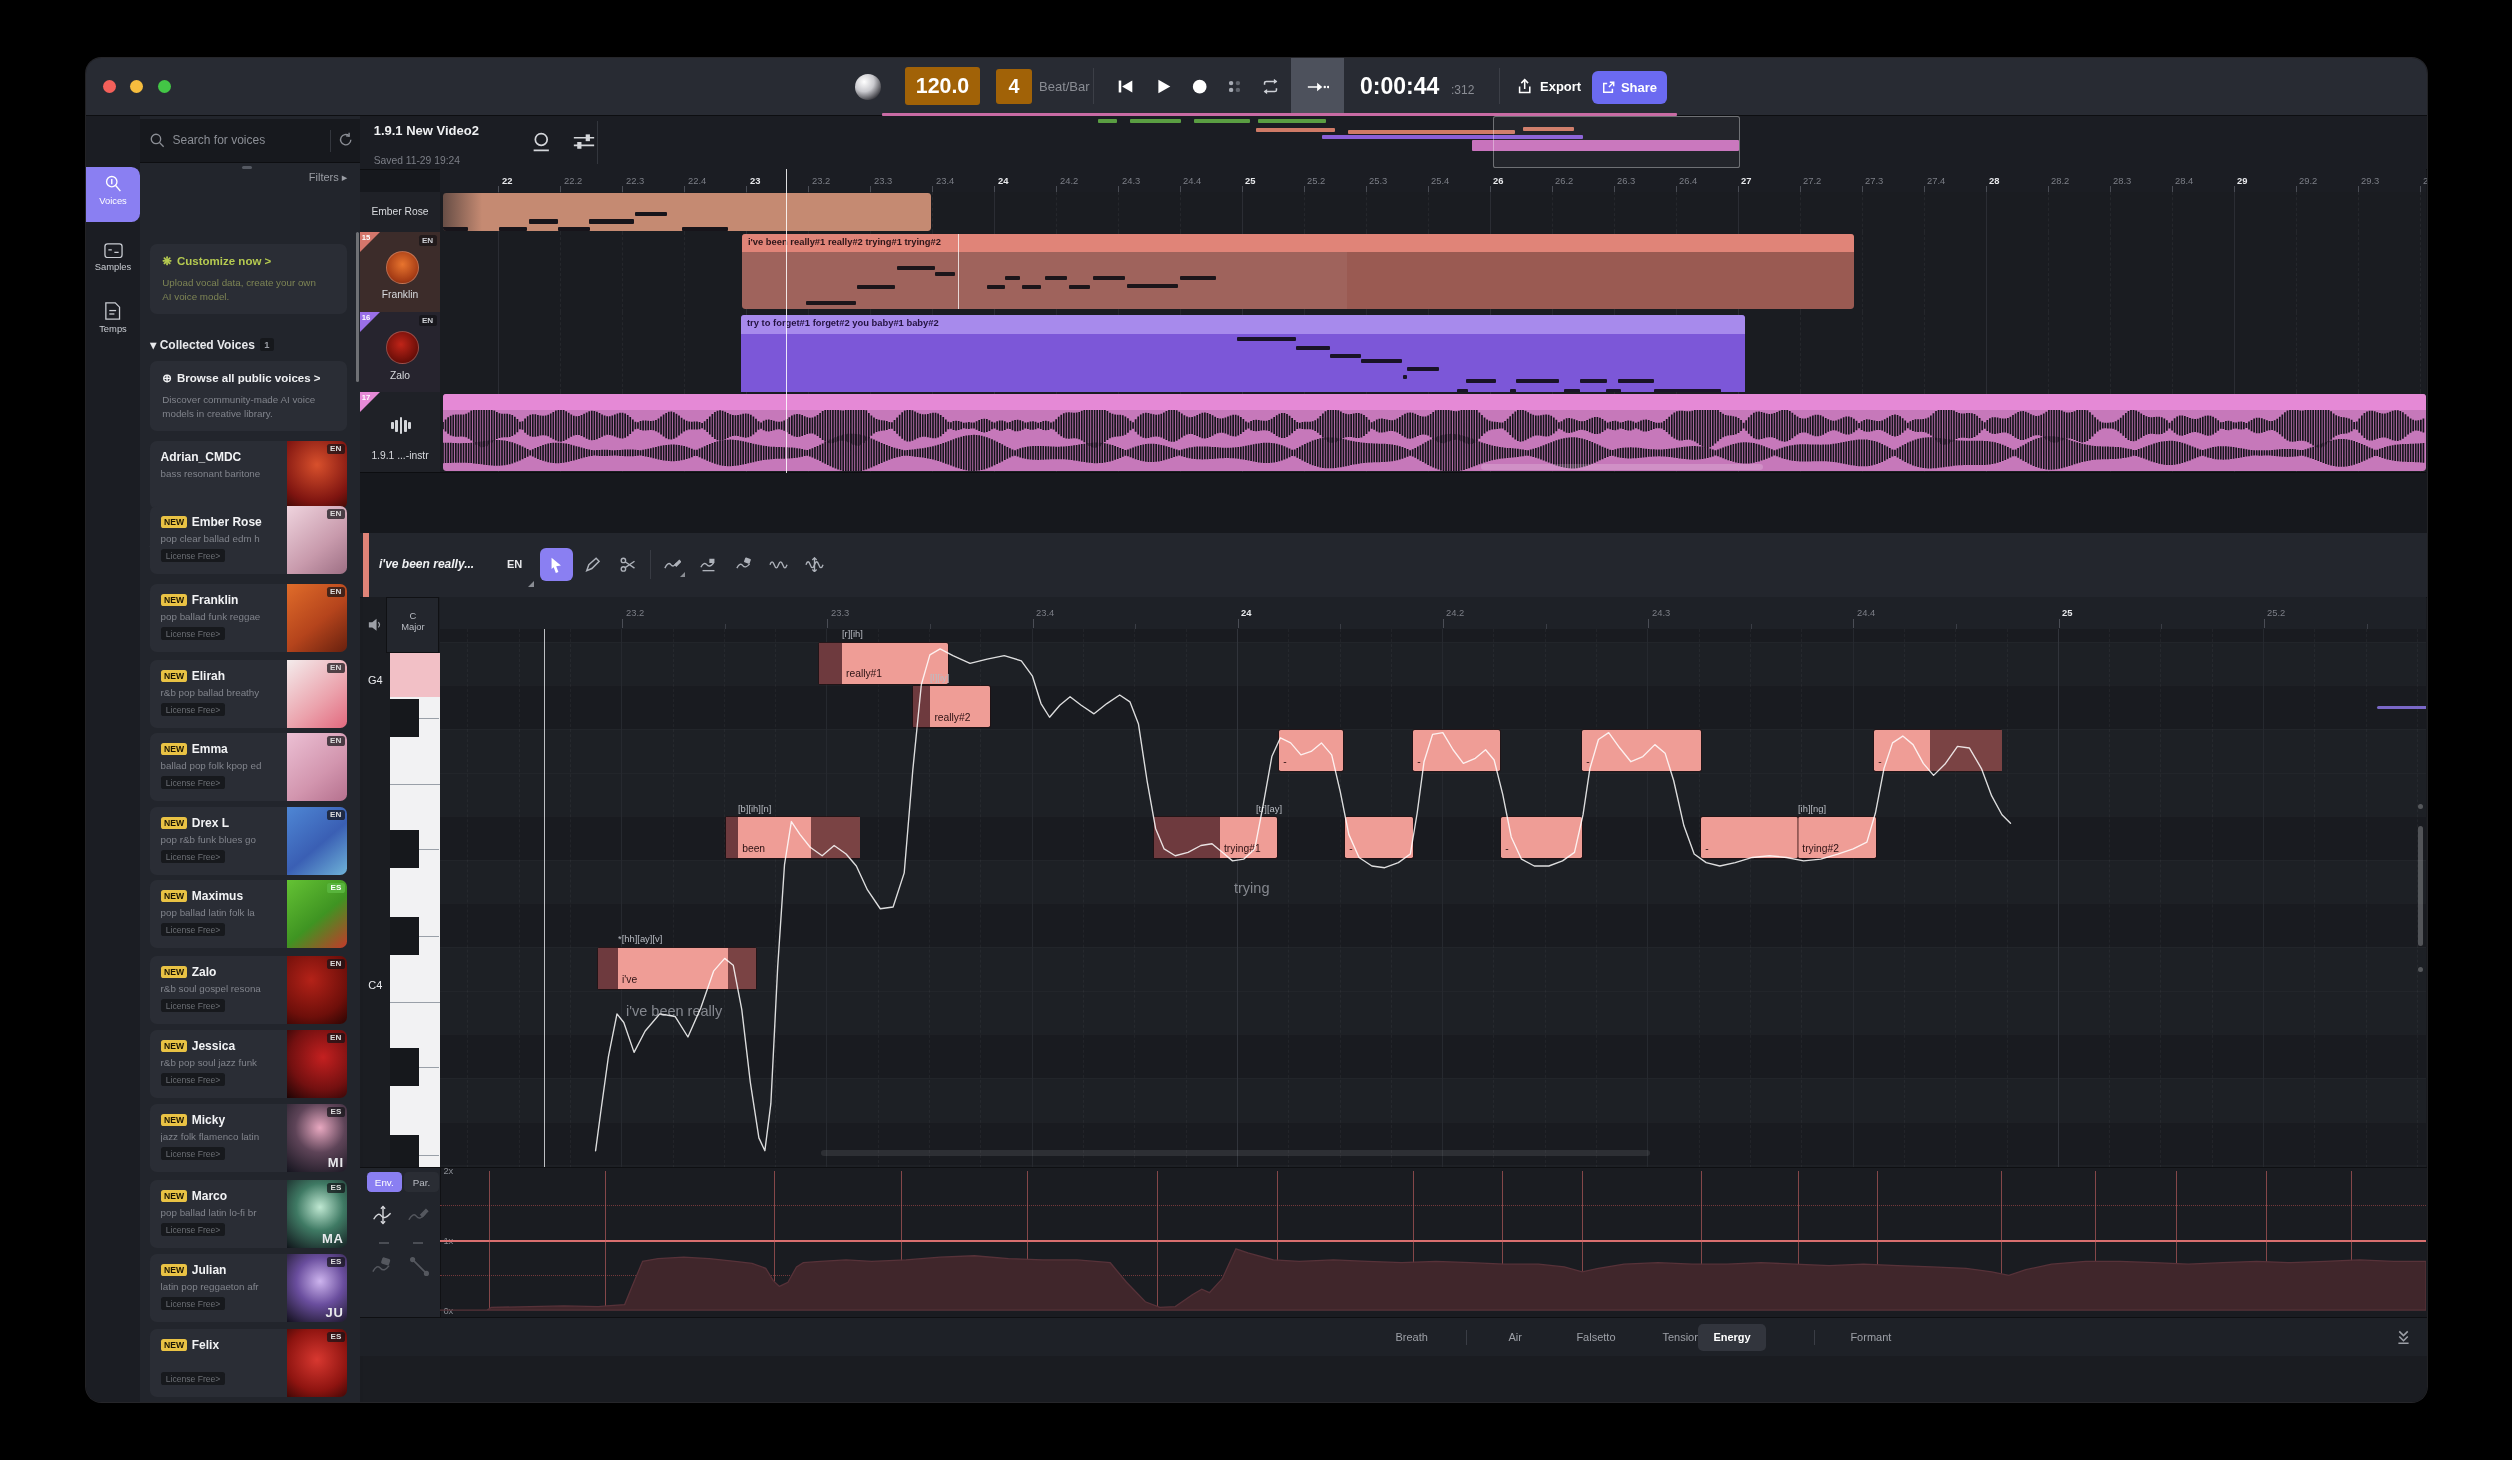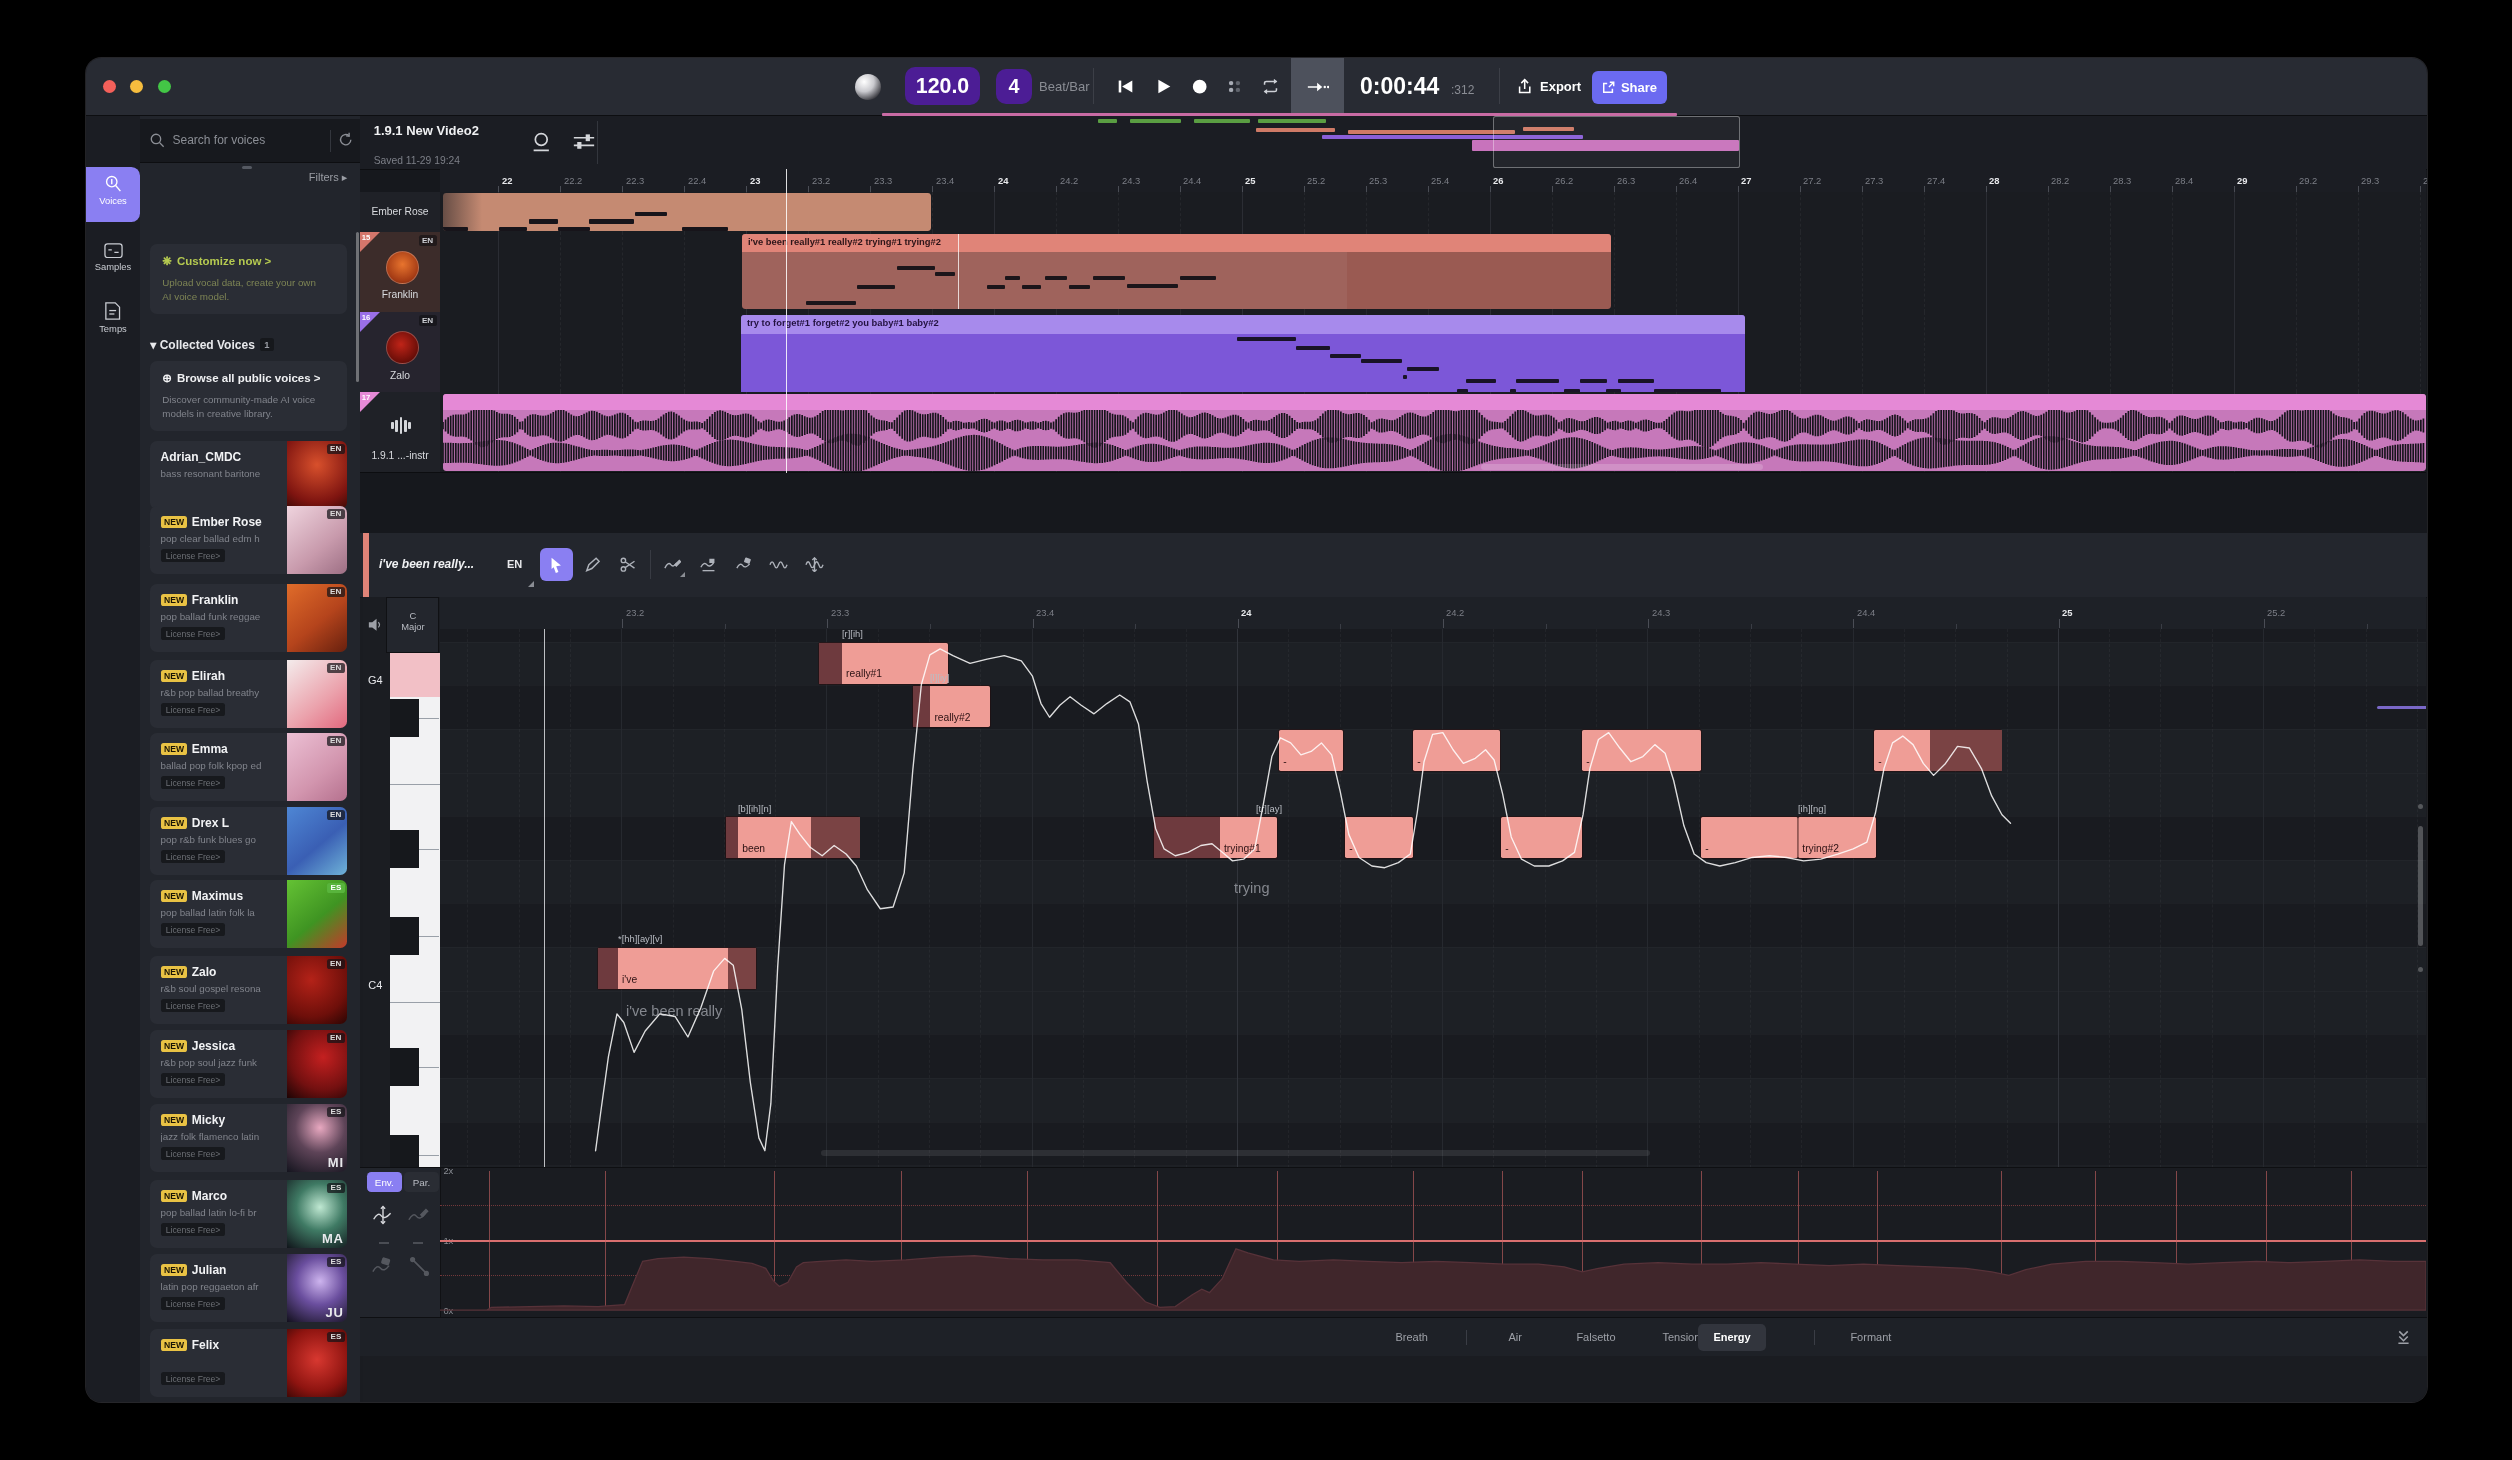--- a/index.html
+++ b/index.html
@@ -3,21 +3,21 @@
 <meta charset="utf-8">
 <style>
   html,body{margin:0;padding:0;background:#000;}
   body{width:2512px;height:1460px;position:relative;font-family:"Liberation Sans",sans-serif;overflow:hidden;}
   .abs{position:absolute;}
   .txt{position:absolute;white-space:nowrap;}
   #win{position:absolute;left:86px;top:58px;width:2341px;height:1344px;background:#16181d;border-radius:15.4px;overflow:hidden;box-shadow:0 0 0 0.9px #26262a;}
   
   #topbar{position:absolute;left:0;top:0;width:2341px;height:57px;background:#282b33;border-bottom:0.9px solid #0d0e11;}
   .light{position:absolute;top:22px;width:13px;height:13px;border-radius:50%;}
-  .tbox{position:absolute;background:#4c1d95;border-radius:10px;color:#fff;display:flex;align-items:center;justify-content:center;font-weight:bold;}
+  .tbox{position:absolute;background:#a16207;border-radius:3px;color:#fff;display:flex;align-items:center;justify-content:center;font-weight:bold;}
   .tgray{color:#8a8d94;font-size:13px;}
   .tdiv{position:absolute;top:10.3px;width:0.9px;height:36px;background:#3c3f47;}
   .ticon{position:absolute;top:0;height:57px;display:flex;align-items:center;justify-content:center;}
   #followbox{position:absolute;left:1205px;top:0;width:53px;height:57px;background:#4d515c;display:flex;align-items:center;justify-content:center;}
   #sharebtn{position:absolute;left:1506px;top:13px;width:75px;height:32.5px;background:#6b6af1;border-radius:6px;display:flex;align-items:center;justify-content:center;gap:6px;color:#fff;font-size:13px;font-weight:bold;}
   
   #rail{position:absolute;left:0;top:58px;width:54px;height:1286px;background:#1b1d23;}
   .railtab{position:absolute;left:0;width:54px;text-align:center;color:#c9ccd2;font-size:9.4px;}
   #voicestab{position:absolute;left:0;top:51px;width:54px;height:55px;background:#8a7ff2;border-radius:0 8.6px 8.6px 0;color:#fff;}
   #panel{position:absolute;left:54px;top:58px;width:221px;height:1286px;background:#22252c;border-right:0.9px solid #0d0e11;overflow:hidden;}
@@ -499,21 +499,21 @@
           <div class="gline" style="left: 1422px; height: 100%; background: transparent; border-left: 0.9px dashed rgba(255, 255, 255, 0.05);"></div>
           <div class="gline" style="left: 1484px; height: 100%; background: transparent; border-left: 0.9px dashed rgba(255, 255, 255, 0.05);"></div>
           <div class="gline" style="left: 1546px; height: 100%; background: rgb(43, 45, 52); border-left: none;"></div>
           <div class="gline" style="left: 1608px; height: 100%; background: transparent; border-left: 0.9px dashed rgba(255, 255, 255, 0.05);"></div>
           <div class="gline" style="left: 1670px; height: 100%; background: transparent; border-left: 0.9px dashed rgba(255, 255, 255, 0.05);"></div>
           <div class="gline" style="left: 1732px; height: 100%; background: transparent; border-left: 0.9px dashed rgba(255, 255, 255, 0.05);"></div>
           <div class="gline" style="left: 1794px; height: 100%; background: rgb(43, 45, 52); border-left: none;"></div>
           <div class="gline" style="left: 1856px; height: 100%; background: transparent; border-left: 0.9px dashed rgba(255, 255, 255, 0.05);"></div>
           <div class="gline" style="left: 1918px; height: 100%; background: transparent; border-left: 0.9px dashed rgba(255, 255, 255, 0.05);"></div>
           <div class="gline" style="left: 1980px; height: 100%; background: transparent; border-left: 0.9px dashed rgba(255, 255, 255, 0.05);"></div>
-          <div class="clip" style="left: 302px; top: 1.7px; width: 869px; height: 75px; background: rgb(154, 90, 82);">
+          <div class="clip" style="left: 302px; top: 1.7px; width: 1112px; height: 75px; background: rgb(154, 90, 82);">
             <div class="abs" style="left: 0px; top: 0px; width: 100%; height: 18px; background: rgb(224, 132, 120);"></div>
             <div class="cliphead">i've been really#1 really#2 trying#1 trying#2</div>
             <div class="abs" style="left: 0px; top: 18px; width: 605px; height: 57px; background: rgba(255, 255, 255, 0.06);"></div>
             <div class="ndash" style="left: 64px; top: 67px; width: 50px; background: rgb(28, 21, 26);"></div>
             <div class="ndash" style="left: 115px; top: 51px; width: 38px; background: rgb(28, 21, 26);"></div>
             <div class="ndash" style="left: 155px; top: 32.5px; width: 38px; background: rgb(28, 21, 26);"></div>
             <div class="ndash" style="left: 193px; top: 38px; width: 19.7px; background: rgb(28, 21, 26);"></div>
             <div class="ndash" style="left: 245px; top: 51px; width: 18px; background: rgb(28, 21, 26);"></div>
             <div class="ndash" style="left: 263px; top: 42px; width: 14.5px; background: rgb(28, 21, 26);"></div>
             <div class="ndash" style="left: 280px; top: 51px; width: 19px; background: rgb(28, 21, 26);"></div>

